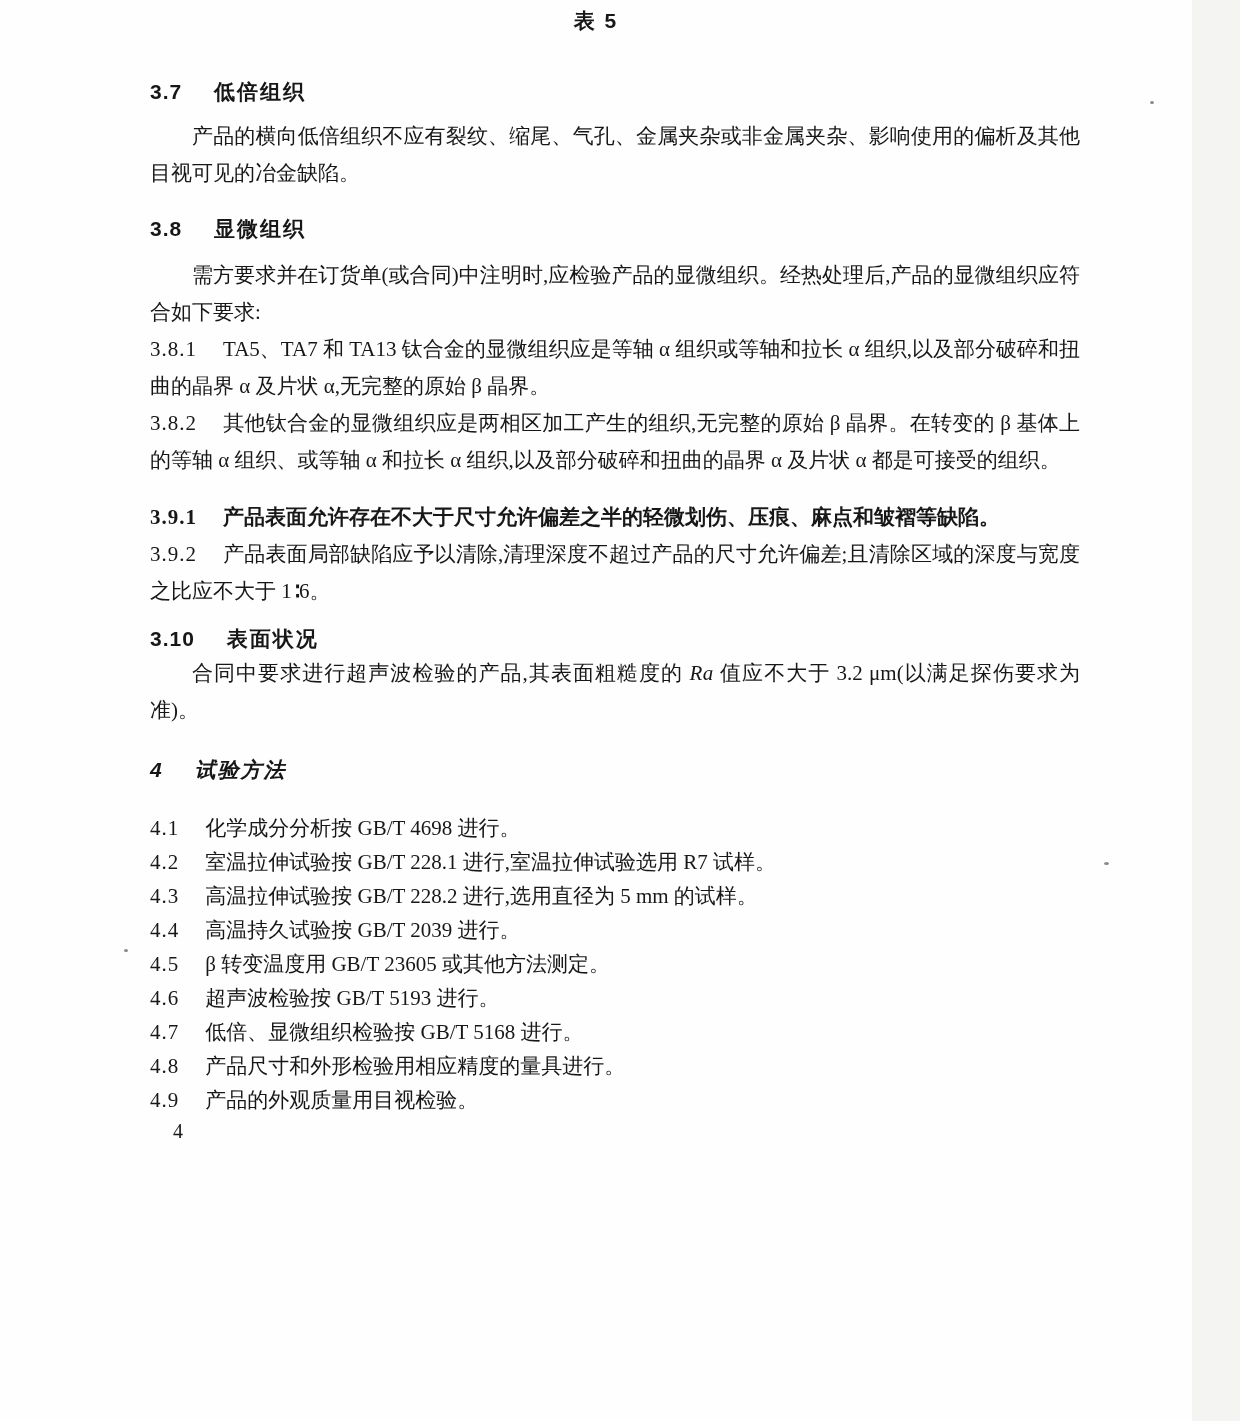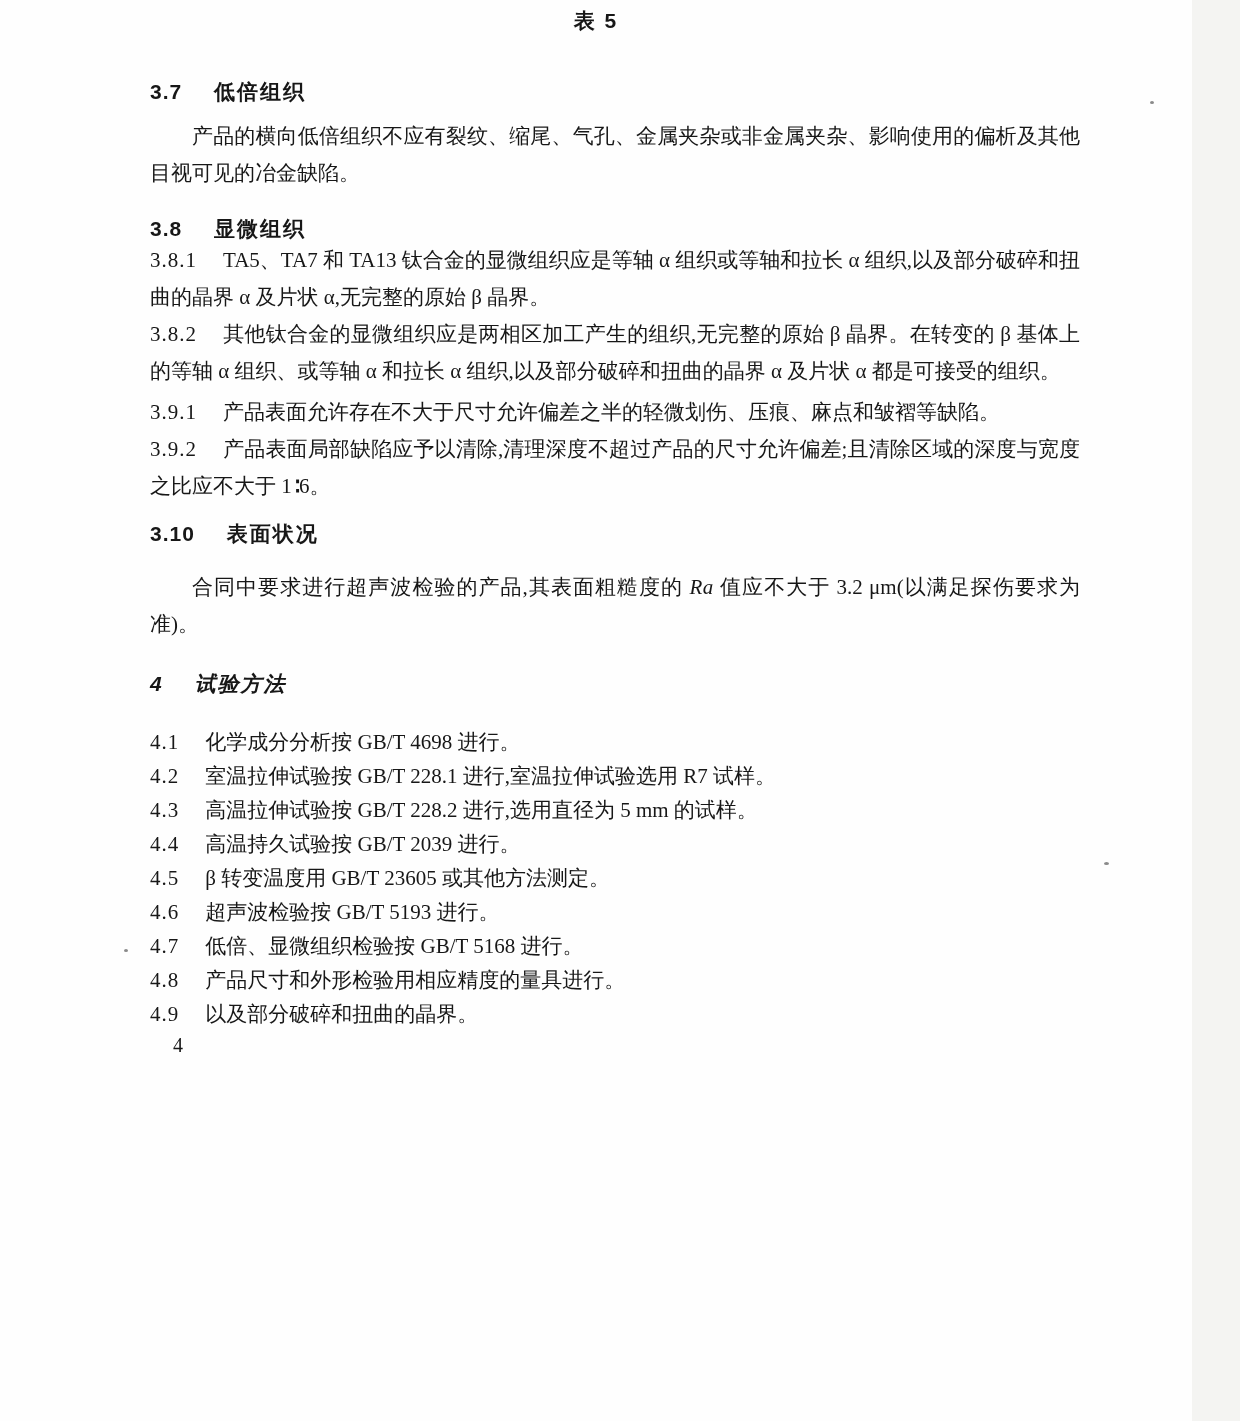--- a/index.html
+++ b/index.html
@@ -49,24 +49,24 @@
   .snum{margin-right:26px;letter-spacing:1px;}
   .stitle{letter-spacing:2px;text-align:center;}
   .sec-37{margin-top:46px;}
   .sec-38{margin-top:24px;}
   .sec-39{margin-top:18px;}
   .sec-310{margin-top:16px;}
   .sec-4{margin-top:28px;font-style:italic;}
   p{margin:0;}
   .p-37{margin-top:13px;}
   .p-38{margin-top:15px;}
-  .p-310{margin-top:22px;}
+  .p-310{margin-top:3px;}
   .indent{text-indent:2em;}
   .clause .cnum{margin-right:26px;letter-spacing:1px;}
-  .c-391{margin-top:4px;}
+  .c-391{margin-top:20px;font-weight:bold;}
   .ra{font-style:italic;letter-spacing:0.5px;}
   .clauses{margin-top:28px;}
   .clauses p{line-height:34px;}
   .pageno{
     margin:2px 0 0 173px;
     font-size:20px;line-height:24px;
   }
   
   .speck{position:absolute;background:#8a8a8a;border-radius:50%;}
   .speck-a{left:1150px;top:101px;width:4px;height:3px;}
@@ -86,20 +86,21 @@
     <h2 class="sec sec-37">
       <span class="snum">3.7</span>
       <span class="stitle">低倍组织</span>
     </h2>
     <p class="p-37 indent">产品的横向低倍组织不应有裂纹、缩尾、气孔、金属夹杂或非金属夹杂、影响使用的偏析及其他目视可见的冶金缺陷。</p>
 
     <h2 class="sec sec-38">
       <span class="snum">3.8</span>
       <span class="stitle">显微组织</span>
     </h2>
+    <p class="p-38 indent">需方要求并在订货单(或合同)中注明时,应检验产品的显微组织。经热处理后,产品的显微组织应符合如下要求:</p>
     <p class="clause">
       <span class="cnum">3.8.1</span><span>TA5、TA7 和 TA13 钛合金的显微组织应是等轴 α 组织或等轴和拉长 α 组织,以及部分破碎和扭曲的晶界 α 及片状 α,无完整的原始 β 晶界。</span>
     </p>
     <p class="clause">
       <span class="cnum">3.8.2</span><span>其他钛合金的显微组织应是两相区加工产生的组织,无完整的原始 β 晶界。在转变的 β 基体上的等轴 α 组织、或等轴 α 和拉长 α 组织,以及部分破碎和扭曲的晶界 α 及片状 α 都是可接受的组织。</span>
     </p>
 
     <p class="clause c-391">
       <span class="cnum">3.9.1</span><span>产品表面允许存在不大于尺寸允许偏差之半的轻微划伤、压痕、麻点和皱褶等缺陷。</span>
     </p>
@@ -122,21 +123,21 @@
 
     <div class="clauses">
       <p class="clause"><span class="cnum">4.1</span><span>化学成分分析按 GB/T 4698 进行。</span></p>
       <p class="clause"><span class="cnum">4.2</span><span>室温拉伸试验按 GB/T 228.1 进行,室温拉伸试验选用 R7 试样。</span></p>
       <p class="clause"><span class="cnum">4.3</span><span>高温拉伸试验按 GB/T 228.2 进行,选用直径为 5 mm 的试样。</span></p>
       <p class="clause"><span class="cnum">4.4</span><span>高温持久试验按 GB/T 2039 进行。</span></p>
       <p class="clause"><span class="cnum">4.5</span><span>β 转变温度用 GB/T 23605 或其他方法测定。</span></p>
       <p class="clause"><span class="cnum">4.6</span><span>超声波检验按 GB/T 5193 进行。</span></p>
       <p class="clause"><span class="cnum">4.7</span><span>低倍、显微组织检验按 GB/T 5168 进行。</span></p>
       <p class="clause"><span class="cnum">4.8</span><span>产品尺寸和外形检验用相应精度的量具进行。</span></p>
-      <p class="clause"><span class="cnum">4.9</span><span>以及部分破碎和扭曲的晶界。</span></p>
+      <p class="clause"><span class="cnum">4.9</span><span>产品的外观质量用目视检验。</span></p>
     </div>
 
   </div>
 
   <div class="pageno">4</div>
 
   <div class="speck speck-a"></div>
   <div class="speck speck-b"></div>
   <div class="speck speck-c"></div>
 

